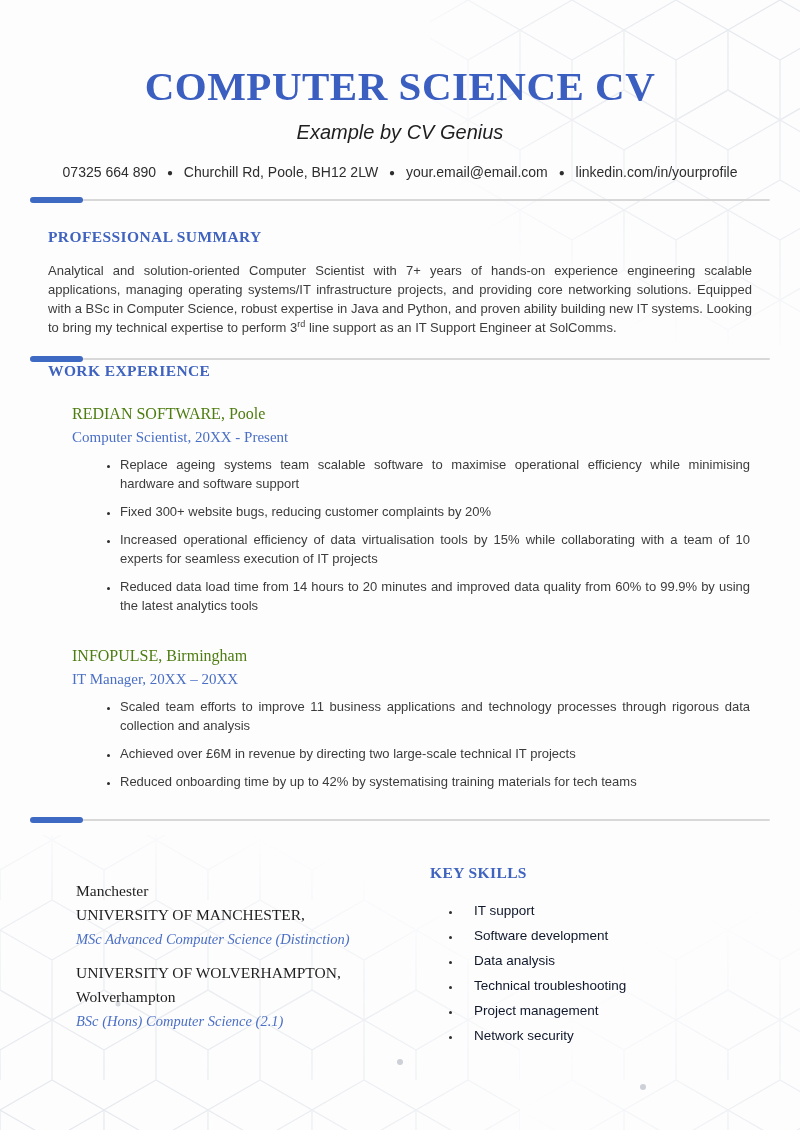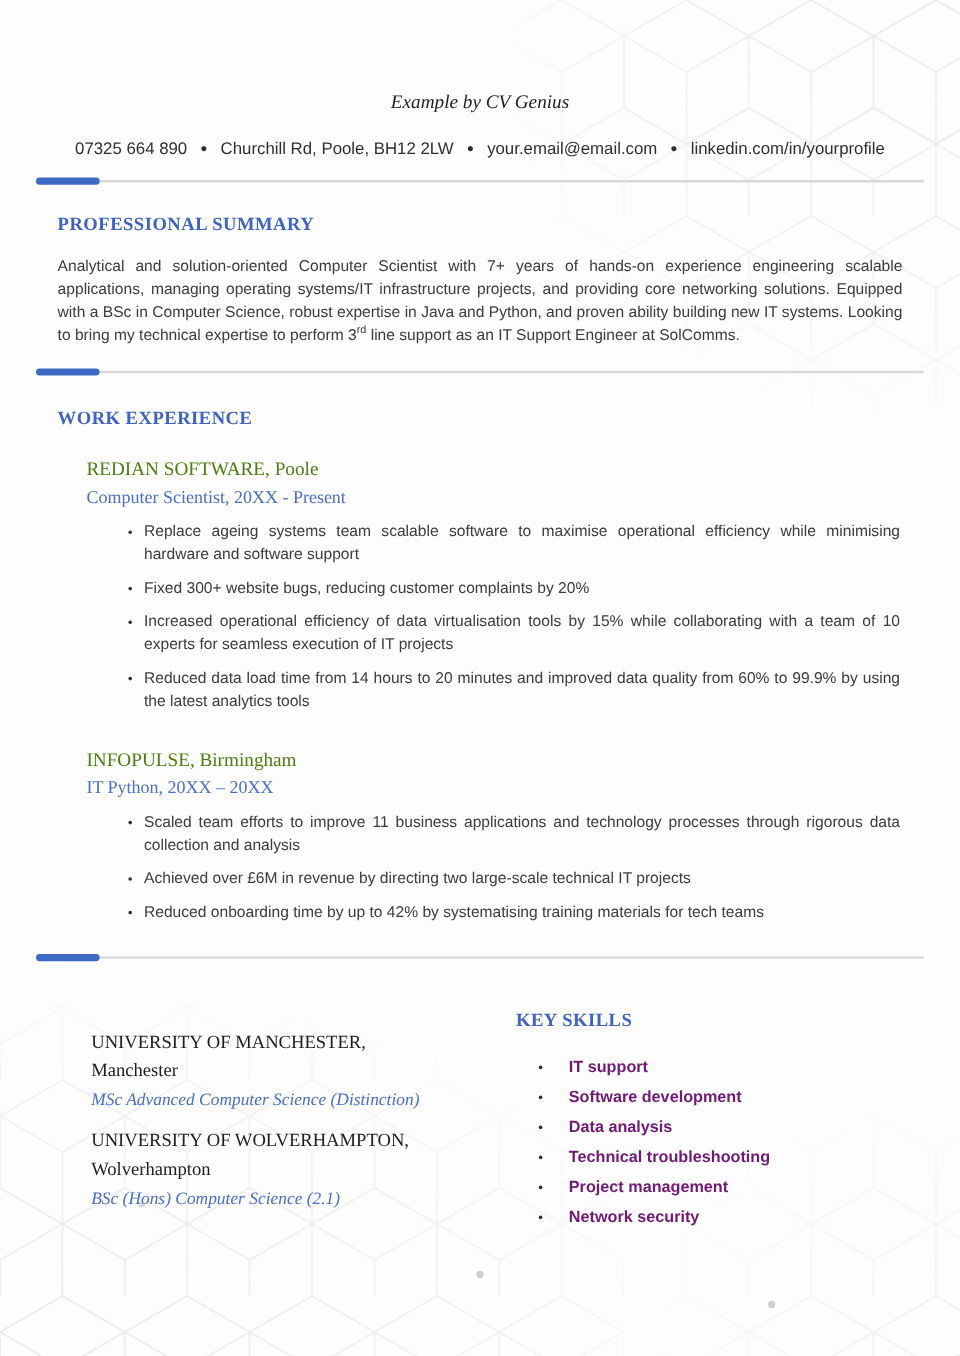--- a/index.html
+++ b/index.html
@@ -20,23 +20,23 @@
     margin:0;
     font-family:"Liberation Serif", serif;
     font-weight:bold;
     font-size:41px;
     line-height:44px;
     letter-spacing:0.5px;
     color:#3b5ec1;
   }
   .subtitle {
     margin-top:13px;
-    font-family:Liberation Serif, serif;
+    font-family:Liberation Sans, sans-serif;
     font-style:italic;
-    font-size:16px;
+    font-size:20px;
     color:#1f1f1f;
   }
   .contact {
     margin-top:20px;
     font-size:14px;
     color:#2e2e2e;
     white-space:nowrap;
   }
   .contact .sep { display:inline-block; margin:0 7px; font-size:10px; vertical-align:1px; color:#2e2e2e; }
 
@@ -62,21 +62,21 @@
   .summary-heading { margin-top:25px; }
   .para {
     margin:15px 0 0 0;
     font-size:13px;
     line-height:19px;
     text-align:justify;
     color:#3c3c3c;
   }
   .para sup { font-size:9px; line-height:0; }
 
-  .work-heading { margin-top:27px; }
+  .work-heading { }
   .job { margin-left:24px; }
   .job-1 { margin-top:24px; }
   .job-2 { margin-top:31px; }
   .company {
     font-family:"Liberation Serif", serif;
     font-size:16px;
     color:#4d7c0f;
     line-height:20px;
   }
   .jobtitle {
@@ -122,22 +122,21 @@
   }
   ul.skills {
     margin:16px 0 0 0;
     padding-left:32px;
     list-style:disc outside;
   }
   ul.skills li {
     font-size:13.5px;
     line-height:25px;
     padding-left:12px;
-    color:#701a75;
-    font-weight:bold;
+    color:#0f172a;
   }
   ul.skills li::marker { color:#2e2e2e; font-size:11px; }
 </style>
 </head>
 <body>
 
 <svg class="bg-svg" width="800" height="1130" viewBox="0 0 800 1130" aria-hidden="true">
   <defs>
     <pattern id="hexpat" width="104" height="180" patternUnits="userSpaceOnUse">
 
@@ -180,20 +179,21 @@
   <rect x="0" y="835" width="520" height="295" fill="url(#hexpat)" mask="url(#mBL)"></rect>
   <rect x="520" y="900" width="280" height="230" fill="url(#hexpat)" mask="url(#mBR)"></rect>
   <circle cx="400" cy="1062" r="3" fill="#cdd0d6"></circle>
   <circle cx="643" cy="1087" r="3" fill="#cdd0d6"></circle>
   <circle cx="118" cy="1004" r="2.5" fill="#d6d9de"></circle>
 </svg>
 
 <div class="page">
 
   <header>
+    <h1>COMPUTER SCIENCE CV</h1>
     <div class="subtitle">Example by CV Genius</div>
     <div class="contact">
       <span>07325 664 890</span>
       <span class="sep">●</span>
       <span>Churchill Rd, Poole, BH12 2LW</span>
       <span class="sep">●</span>
       <span>your.email@email.com</span>
       <span class="sep">●</span>
       <span>linkedin.com/in/yourprofile</span>
     </div>
@@ -223,42 +223,42 @@
       <ul class="bullets">
         <li>Replace ageing systems team scalable software to maximise operational efficiency while minimising hardware and software support</li>
         <li>Fixed 300+ website bugs, reducing customer complaints by 20%</li>
         <li>Increased operational efficiency of data virtualisation tools by 15% while collaborating with a team of 10 experts for seamless execution of IT projects</li>
         <li>Reduced data load time from 14 hours to 20 minutes and improved data quality from 60% to 99.9% by using the latest analytics tools</li>
       </ul>
     </div>
 
     <div class="job job-2">
       <div class="company">INFOPULSE, Birmingham</div>
-      <div class="jobtitle">IT Python, 20XX – 20XX</div>
+      <div class="jobtitle">IT Manager, 20XX – 20XX</div>
       <ul class="bullets">
         <li>Scaled team efforts to improve 11 business applications and technology processes through rigorous data collection and analysis</li>
         <li>Achieved over £6M in revenue by directing two large-scale technical IT projects</li>
         <li>Reduced onboarding time by up to 42% by systematising training materials for tech teams</li>
       </ul>
     </div>
   </section>
 
   <div class="rule rule-3">
     <span class="line"></span>
     <span class="accent"></span>
   </div>
 
   <div class="fcols">
 
     <section class="col-left">
 
       <div class="edu-entry">
         <div class="school">
+          <div>Manchester</div>
           <div>UNIVERSITY OF MANCHESTER,</div>
-          <div>Manchester</div>
         </div>
         <div class="degree">MSc Advanced Computer Science (Distinction)</div>
       </div>
 
       <div class="edu-entry">
         <div class="school">
           <div>UNIVERSITY OF WOLVERHAMPTON,</div>
           <div>Wolverhampton</div>
         </div>
         <div class="degree">BSc (Hons) Computer Science (2.1)</div>

